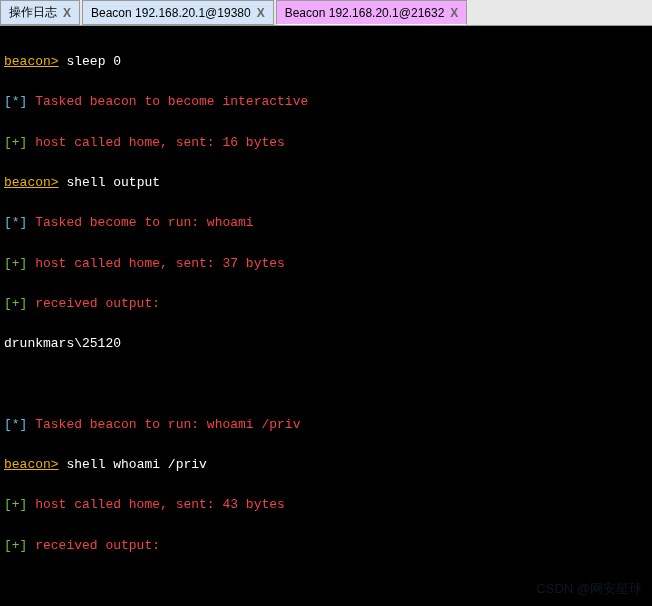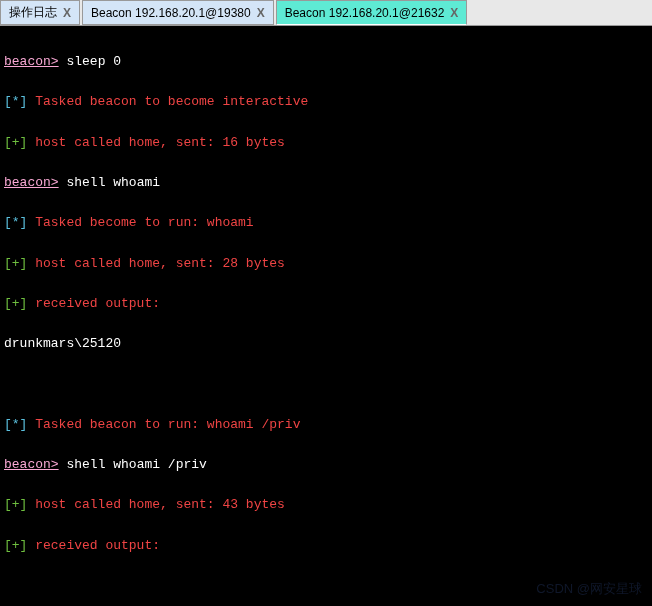--- a/index.html
+++ b/index.html
@@ -23,39 +23,39 @@
     .tab {
       display: flex;
       align-items: center;
       padding: 3px 8px;
       border: 1px solid #999;
       background: #d4e5f7;
       margin-right: 2px;
       cursor: pointer;
     }
     .tab.active {
-      background: #5eead4;
+      background: #f0abfc;
       border-bottom: 1px solid #fff;
     }
     .tab-close {
       margin-left: 6px;
       font-weight: bold;
       color: #666;
     }
     .terminal {
       background: #000;
       color: #fff;
       padding: 6px 4px;
       height: calc(100% - 26px);
       font-family: "Courier New", monospace;
       line-height: 1.55;
       white-space: pre;
       overflow: hidden;
     }
-    .prompt-u { text-decoration: underline; color: #f9a8d4; }
+    .prompt-u { text-decoration: underline; color: #eab308; }
     .c-star { color: #5bc0de; }
     .c-plus { color: #6fbf3f; }
     .c-white { color: #ef4444; }
     .tline { white-space: pre; }
     .watermark {
       position: absolute;
       right: 10px;
       bottom: 8px;
       color: #0f172a;
       font-family: Arial, "Microsoft YaHei", sans-serif;
@@ -77,23 +77,23 @@
   <div class="tab active">
     <span>Beacon 192.168.20.1@21632</span>
     <span class="tab-close">X</span>
   </div>
 </div>
 
 <div class="terminal">
 <div class="tline"><span class="prompt-u">beacon&gt;</span> <span>sleep 0</span></div>
 <div class="tline"><span class="c-star">[*]</span><span class="c-white"> Tasked beacon to become interactive</span></div>
 <div class="tline"><span class="c-plus">[+]</span><span class="c-white"> host called home, sent: 16 bytes</span></div>
-<div class="tline"><span class="prompt-u">beacon&gt;</span> <span>shell whoami</span></div>
+<div class="tline"><span class="prompt-u">beacon&gt;</span> <span>shell output</span></div>
 <div class="tline"><span class="c-star">[*]</span><span class="c-white"> Tasked become to run: whoami</span></div>
-<div class="tline"><span class="c-plus">[+]</span><span class="c-white"> host called home, sent: 28 bytes</span></div>
+<div class="tline"><span class="c-plus">[+]</span><span class="c-white"> host called home, sent: 37 bytes</span></div>
 <div class="tline"><span class="c-plus">[+]</span><span class="c-white"> received output:</span></div>
 <div class="tline">drunkmars\25120</div>
 <div class="tline">&nbsp;</div>
 <div class="tline"><span class="c-star">[*]</span><span class="c-white"> Tasked beacon to run: whoami /priv</span></div>
 <div class="tline"><span class="prompt-u">beacon&gt;</span> <span>shell whoami /priv</span></div>
 <div class="tline"><span class="c-plus">[+]</span><span class="c-white"> host called home, sent: 43 bytes</span></div>
 <div class="tline"><span class="c-plus">[+]</span><span class="c-white"> received output:</span></div>
 <div class="tline">&nbsp;</div>
 
 

